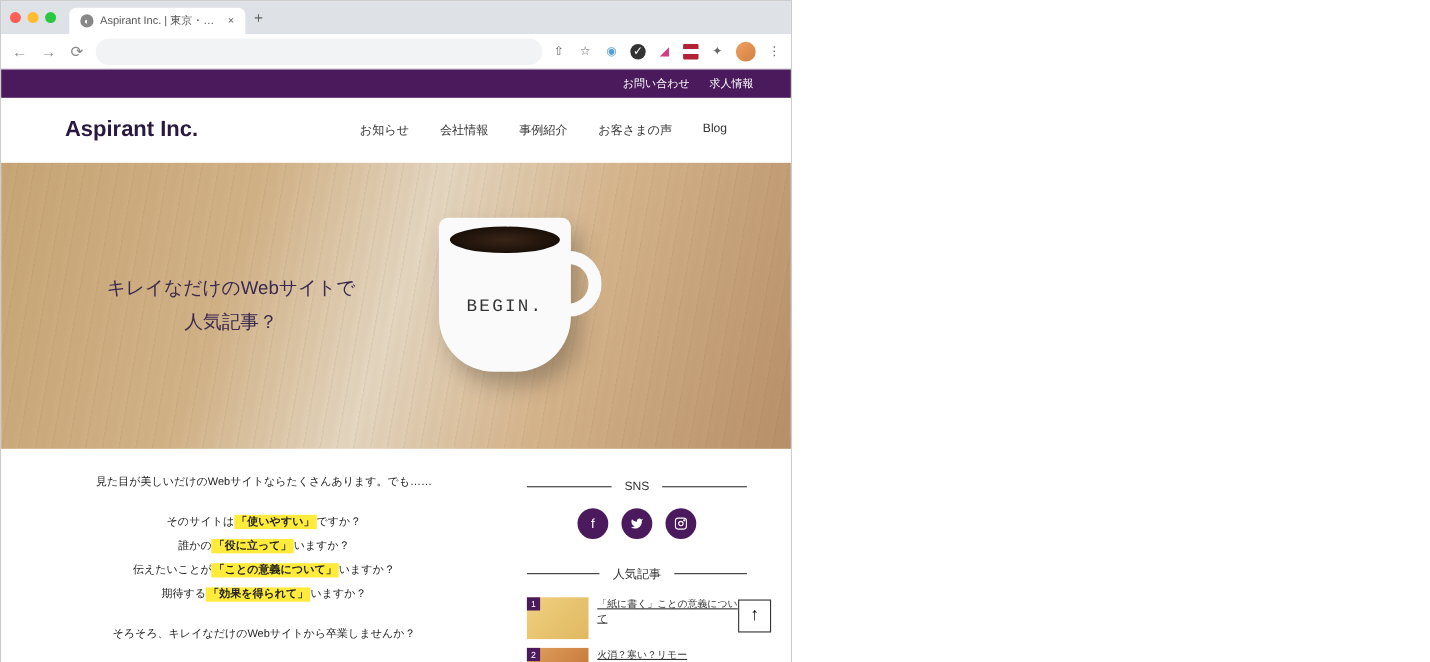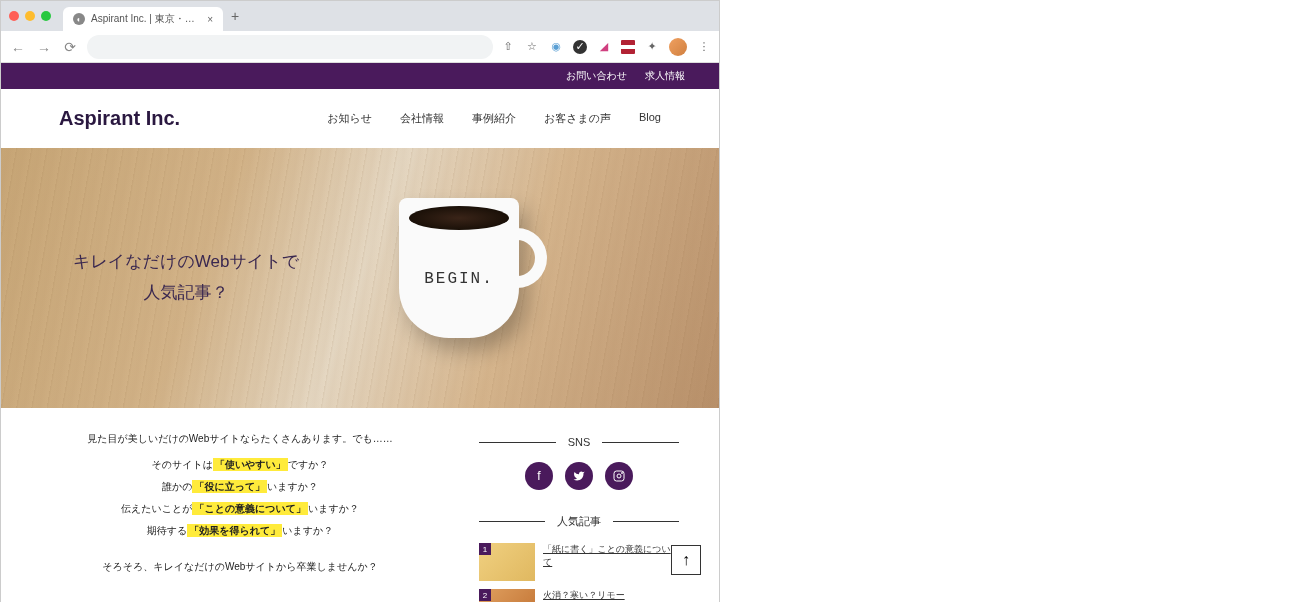--- a/index.html
+++ b/index.html
@@ -38,21 +38,21 @@
     .site-nav { display: flex; gap: 28px; font-size: 11px; color: #333; }
     .site-nav a { color: #333; text-decoration: none; }
     
     .hero { position: relative; height: 260px; background: linear-gradient(110deg, #c9a878 0%, #d4b58a 30%, #e8dcc8 50%, #d8b890 70%, #b8906a 100%); display: flex; align-items: center; overflow: hidden; }
     .wood-grain { position: absolute; inset: 0; background: repeating-linear-gradient(100deg, rgba(139,100,60,0.15) 0px, rgba(139,100,60,0.05) 2px, rgba(160,120,80,0.1) 8px, rgba(180,140,100,0.05) 15px); }
     .mug { position: absolute; right: 180px; top: 50px; width: 140px; height: 160px; }
     .mug-body { width: 120px; height: 140px; background: #fafafa; border-radius: 8px 8px 50px 50px; position: relative; box-shadow: 8px 12px 20px rgba(0,0,0,0.25); }
     .mug-body::before { content: ''; position: absolute; top: 8px; left: 10px; right: 10px; height: 24px; background: radial-gradient(ellipse at center, #3a2418 0%, #1a1008 70%); border-radius: 50%; }
     .mug-handle { position: absolute; right: -28px; top: 30px; width: 36px; height: 60px; border: 12px solid #fafafa; border-left: none; border-radius: 0 30px 30px 0; }
     .mug-text { position: absolute; top: 72px; left: 0; right: 0; text-align: center; font-family: 'Courier New', monospace; font-size: 16px; letter-spacing: 2px; color: #333; }
-    .hero-text { position: relative; z-index: 2; margin-left: 72px; color: #3a2850; font-size: 17px; line-height: 1.8; font-weight: 500; }
+    .hero-text { position: relative; z-index: 2; margin-left: 96px; color: #3a2850; font-size: 17px; line-height: 1.8; font-weight: 500; }
     
     .content { display: flex; padding: 20px 40px; gap: 40px; }
     .main-col { flex: 1; }
     .side-col { width: 200px; }
     
     .intro { text-align: center; font-size: 10px; line-height: 2.2; color: #222; }
     .hl { background: #ffeb3b; padding: 1px 2px; font-weight: 600; }
     
     .section-title { text-align: center; font-size: 11px; color: #333; margin: 8px 0 14px; display: flex; align-items: center; gap: 12px; }
     .section-title::before, .section-title::after { content: ''; flex: 1; height: 1px; background: #333; }
@@ -135,21 +135,21 @@
           <div class="mug-handle"></div>
           <div class="mug-text">BEGIN.</div>
         </div>
       </div>
     </div>
 
     <div class="content">
       <div class="main-col">
         <div class="intro">
           <p>見た目が美しいだけのWebサイトならたくさんあります。でも……</p>
-          <p style="margin-top:4px">
+          <p style="margin-top:14px">
             <span>そのサイトは</span><span class="hl">「使いやすい」</span><span>ですか？</span>
           </p>
           <p>
             <span>誰かの</span><span class="hl">「役に立って」</span><span>いますか？</span>
           </p>
           <p>
             <span>伝えたいことが</span><span class="hl">「ことの意義について」</span><span>いますか？</span>
           </p>
           <p>
             <span>期待する</span><span class="hl">「効果を得られて」</span><span>いますか？</span>

